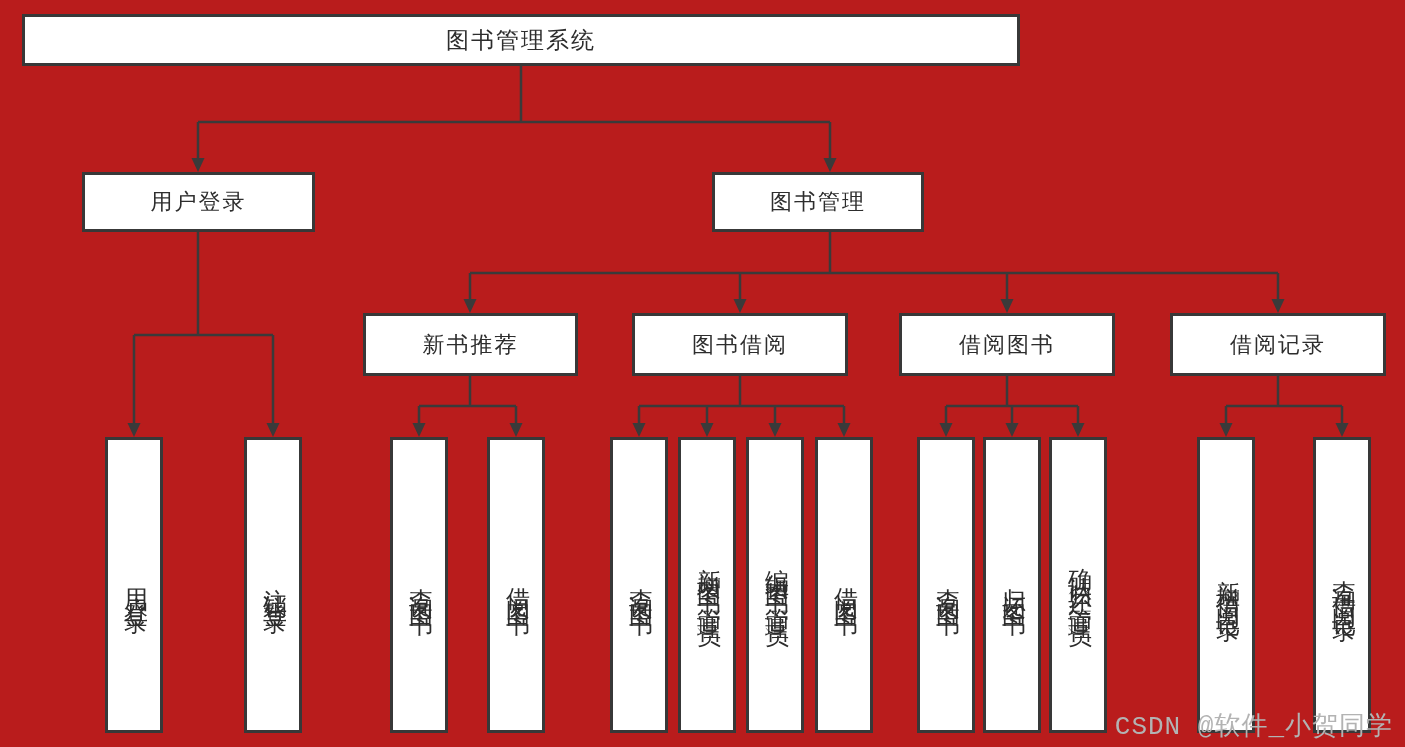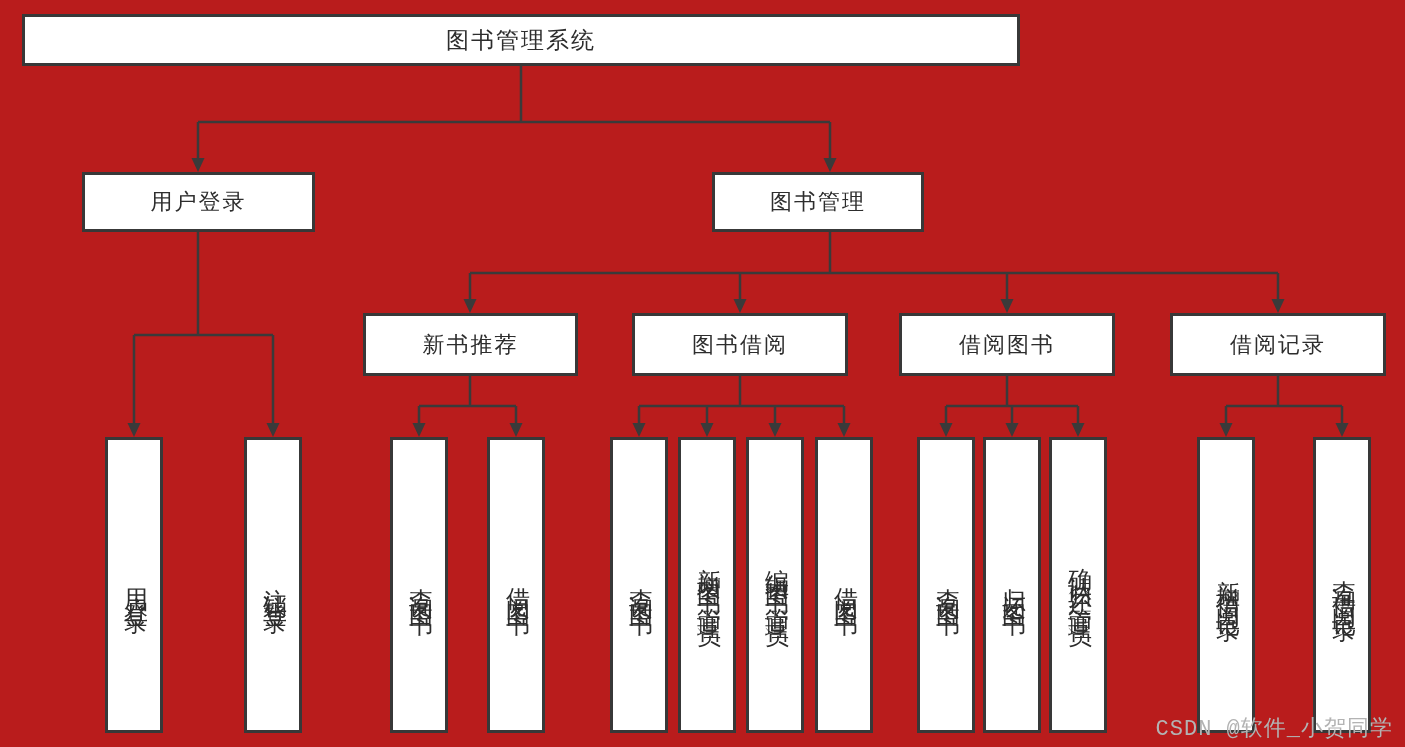--- a/index.html
+++ b/index.html
@@ -41,21 +41,21 @@
     writing-mode: vertical-rl;
     text-orientation: mixed;
     font-size: 24px;
     letter-spacing: 8px;
     line-height: 1;
   }
   .watermark {
     position: absolute;
     right: 12px;
     bottom: 4px;
-    font-size: 22px;
+    font-size: 26px;
     color: #b3b3b3;
     letter-spacing: 1px;
     white-space: nowrap;
   }
 </style>
 </head>
 <body>
 
 <div class="canvas">
 

